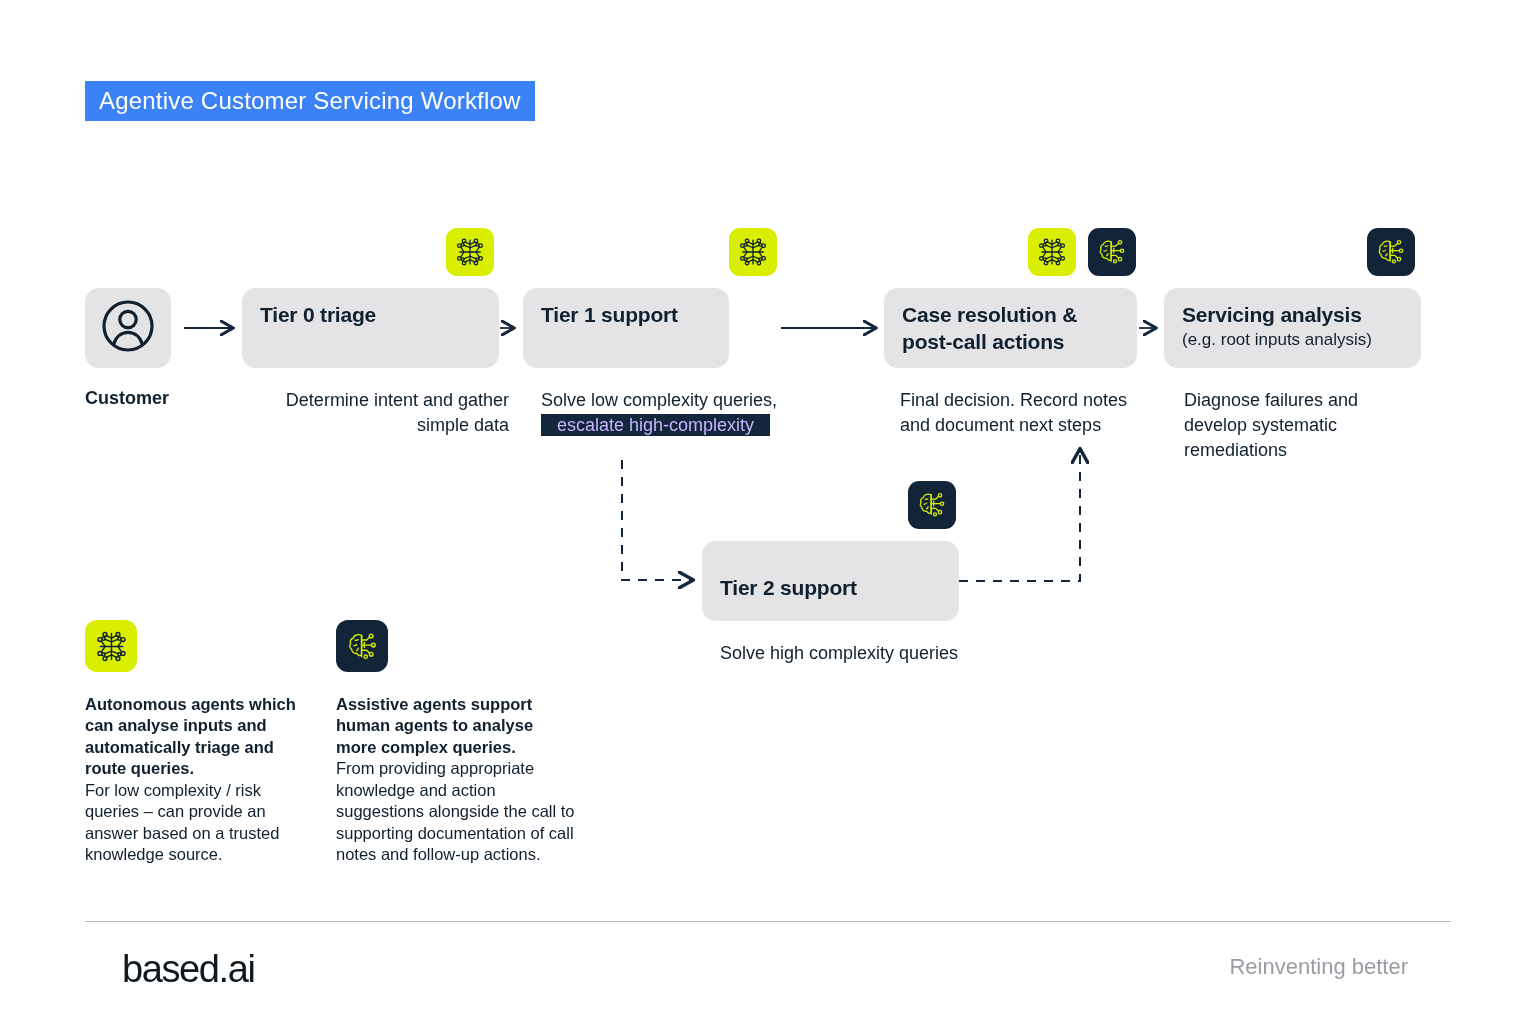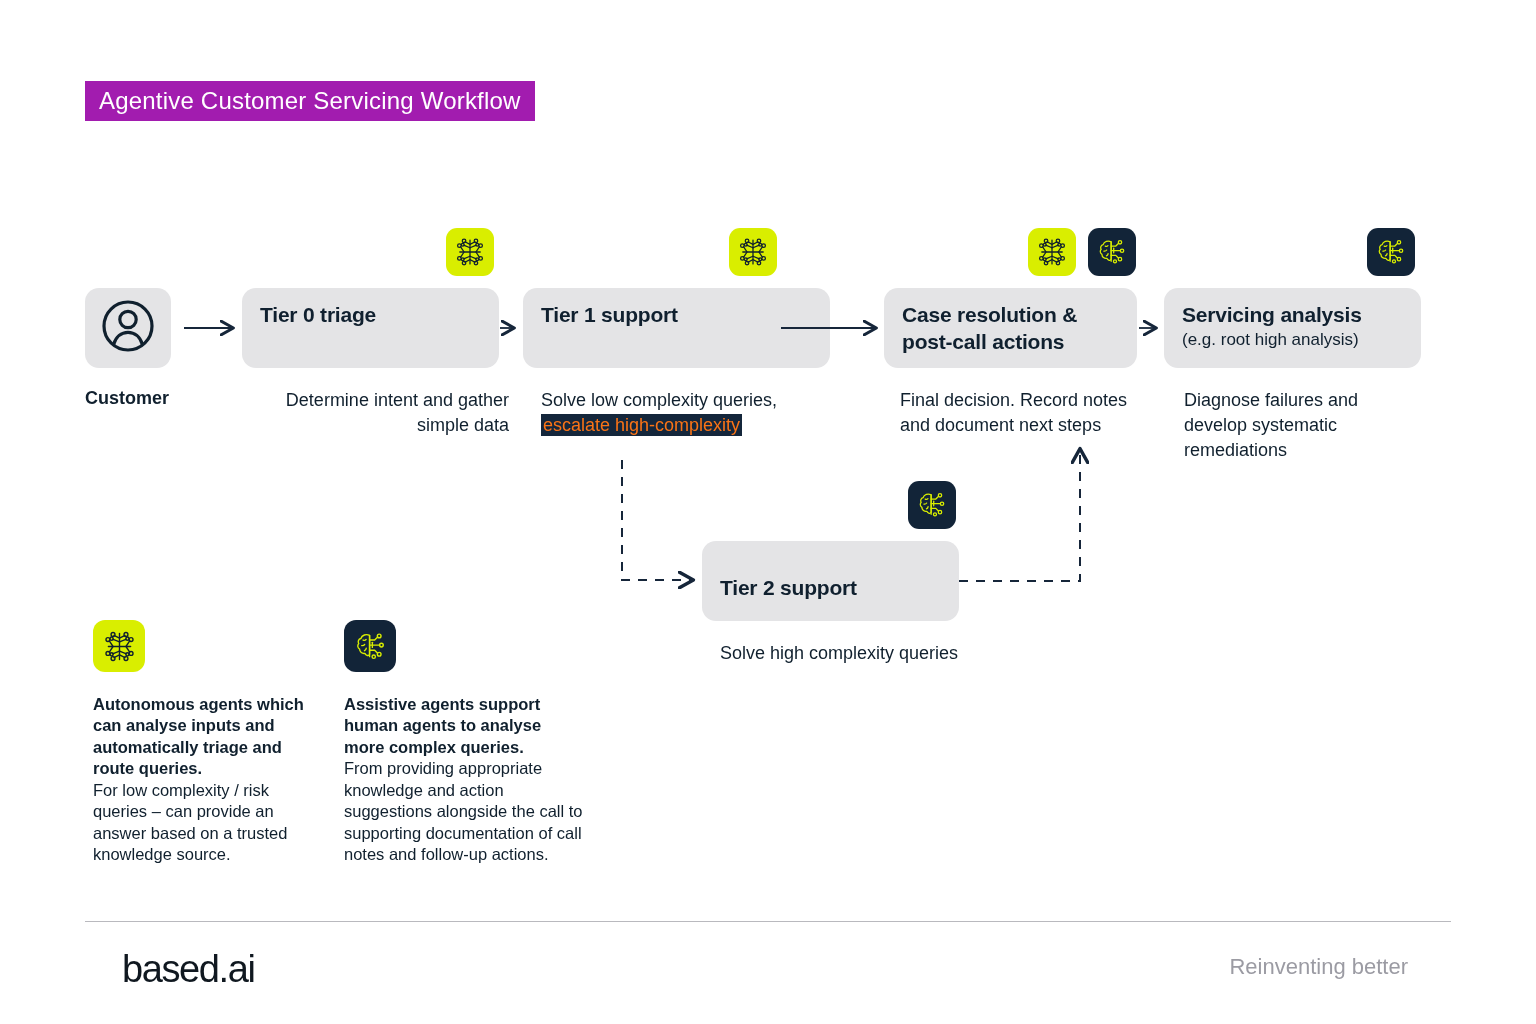--- a/index.html
+++ b/index.html
@@ -19,21 +19,21 @@
     position: absolute;
     inset: 0;
   }
 
   
   .title-band {
     position: absolute;
     left: 85px;
     top: 81px;
     height: 40px;
-    background: #a21caf;
+    background: #3b82f6;
     display: flex;
     align-items: center;
     padding: 0 14px;
   }
   .title-band .title-text {
     color: #ffffff;
     font-size: 24px;
     letter-spacing: 0.2px;
     white-space: nowrap;
     font-weight: 400;
@@ -63,22 +63,22 @@
 
   
   .caption {
     position: absolute;
     font-size: 18px;
     line-height: 1.38;
     color: #10202e;
   }
   .hl {
     background: #14263b;
-    color: #f97316;
-    padding: 1px 2px;
+    color: #c4b5fd;
+    padding: 1px 16px;
     box-decoration-break: clone;
     -webkit-box-decoration-break: clone;
   }
 
   
   .avatar-box {
     position: absolute;
     left: 85px;
     top: 288px;
     width: 86px;
@@ -108,21 +108,20 @@
     align-items: center;
     justify-content: center;
   }
   .chip.auto { background: #d9ee00; }
   .chip.assist { background: #122438; }
 
   
   .legend-block {
     position: absolute;
     width: 232px;
-    margin-left: 8px;
   }
   .legend-chip {
     width: 52px;
     height: 52px;
     border-radius: 12px;
     display: flex;
     align-items: center;
     justify-content: center;
   }
   .legend-chip.auto { background: #d9ee00; }
@@ -345,31 +344,31 @@
         <circle cx="29.4" cy="28.4" r="2"></circle>
         <circle cx="23.5" cy="31" r="1.8"></circle>
       </g>
     </svg>
   </div>
 
   <div class="node-box" style="left:242px; top:288px; width:257px; height:80px;">
     <div class="node-title">Tier 0 triage</div>
   </div>
 
-  <div class="node-box" style="left:523px; top:288px; width:307px; height:80px;">
+  <div class="node-box" style="left:523px; top:288px; width:206px; height:80px;">
     <div class="node-title">Tier 1 support</div>
   </div>
 
   <div class="node-box" style="left:884px; top:288px; width:253px; height:80px;">
     <div class="node-title">Case resolution &amp; post-call actions</div>
   </div>
 
   <div class="node-box" style="left:1164px; top:288px; width:257px; height:80px;">
     <div class="node-title">Servicing analysis</div>
-    <div class="node-sub">(e.g. root high analysis)</div>
+    <div class="node-sub">(e.g. root inputs analysis)</div>
   </div>
 
   <div class="node-box" style="left:702px; top:541px; width:257px; height:80px; padding-top:34px;">
     <div class="node-title">Tier 2 support</div>
   </div>
 
   <div class="caption" style="left:259px; top:388px; width:250px;text-align:right;">Determine intent and gather simple data</div>
 
   <div class="caption" style="left:541px; top:388px; width:240px;">
     <span>Solve low complexity queries,</span>

